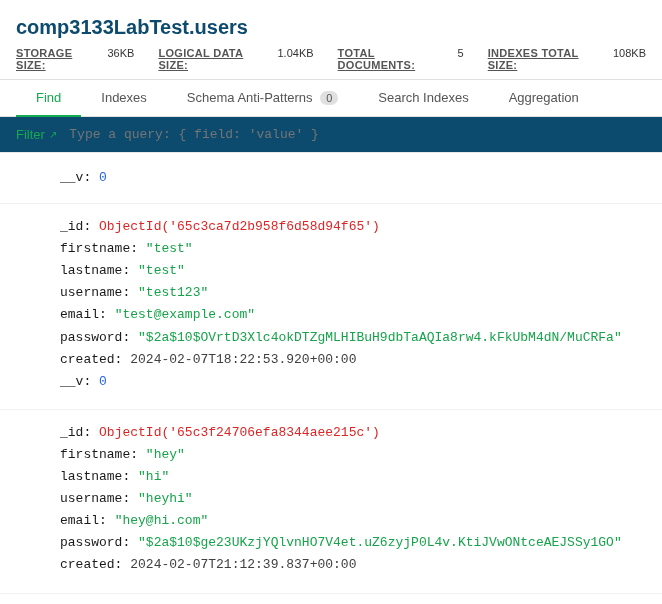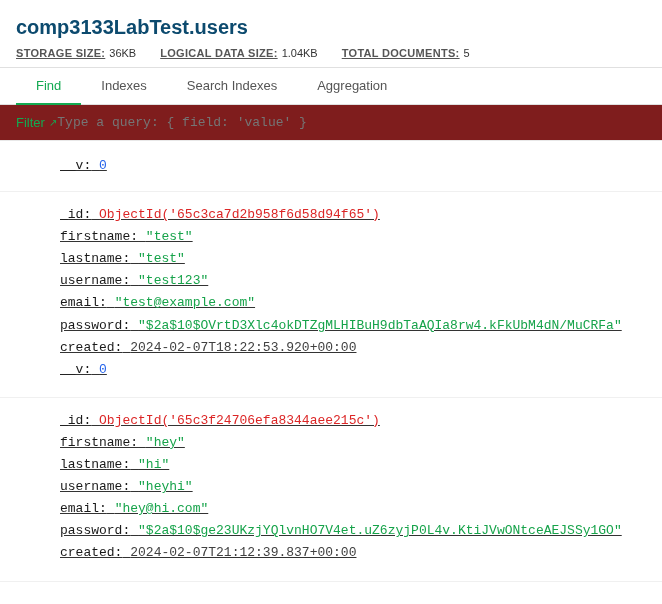--- a/index.html
+++ b/index.html
@@ -79,21 +79,22 @@
       border-radius: 10px;
       padding: 1px 6px;
       font-size: 11px;
       margin-left: 4px;
     }
 
     .filter-bar {
       display: flex;
       padding: 10px 16px;
       border-bottom: 1px solid #e8e8e8;
-      background: #7f1d1d;
+      background: #0c4a6e;
+      gap: 12px;
     }
 
     .filter-btn {
       color: #13aa52;
       font-family: Arial, sans-serif;
       font-size: 13px;
       cursor: pointer;
       display: flex;
       align-items: center;
       gap: 4px;
@@ -114,21 +115,20 @@
       outline: none;
     }
 
     .results {
       padding: 0;
     }
 
     .doc-item {
       border-bottom: 1px solid #f0f0f0;
       padding: 12px 8px 16px 60px;
-      text-decoration: underline;
     }
 
     .doc-item:first-child {
       padding-top: 14px;
       padding-bottom: 14px;
     }
 
     .field-line {
       line-height: 1.7;
       white-space: nowrap;
@@ -167,27 +167,32 @@
         <span class="meta-value">36KB</span>
       </div>
       <div class="meta-item">
         <span class="meta-label">LOGICAL DATA SIZE:</span>
         <span class="meta-value">1.04KB</span>
       </div>
       <div class="meta-item">
         <span class="meta-label">TOTAL DOCUMENTS:</span>
         <span class="meta-value">5</span>
       </div>
+      <div class="meta-item">
+        <span class="meta-label">INDEXES TOTAL SIZE:</span>
+        <span class="meta-value">108KB</span>
+      </div>
     </div>
 </div>
 
 <div class="tabs">
 
 <div class="tab active">Find</div>
     <div class="tab">Indexes</div>
+    <div class="tab">Schema Anti-Patterns <span class="badge">0</span></div>
     <div class="tab">Search Indexes</div>
     <div class="tab">Aggregation</div>
   </div>
 
 <div class="filter-bar">
   <div class="filter-btn">
     <span>Filter</span>
     <span class="ext-icon">↗</span>
   </div>
   <input class="filter-input" type="text" placeholder="Type a query: { field: 'value' }" style="">

